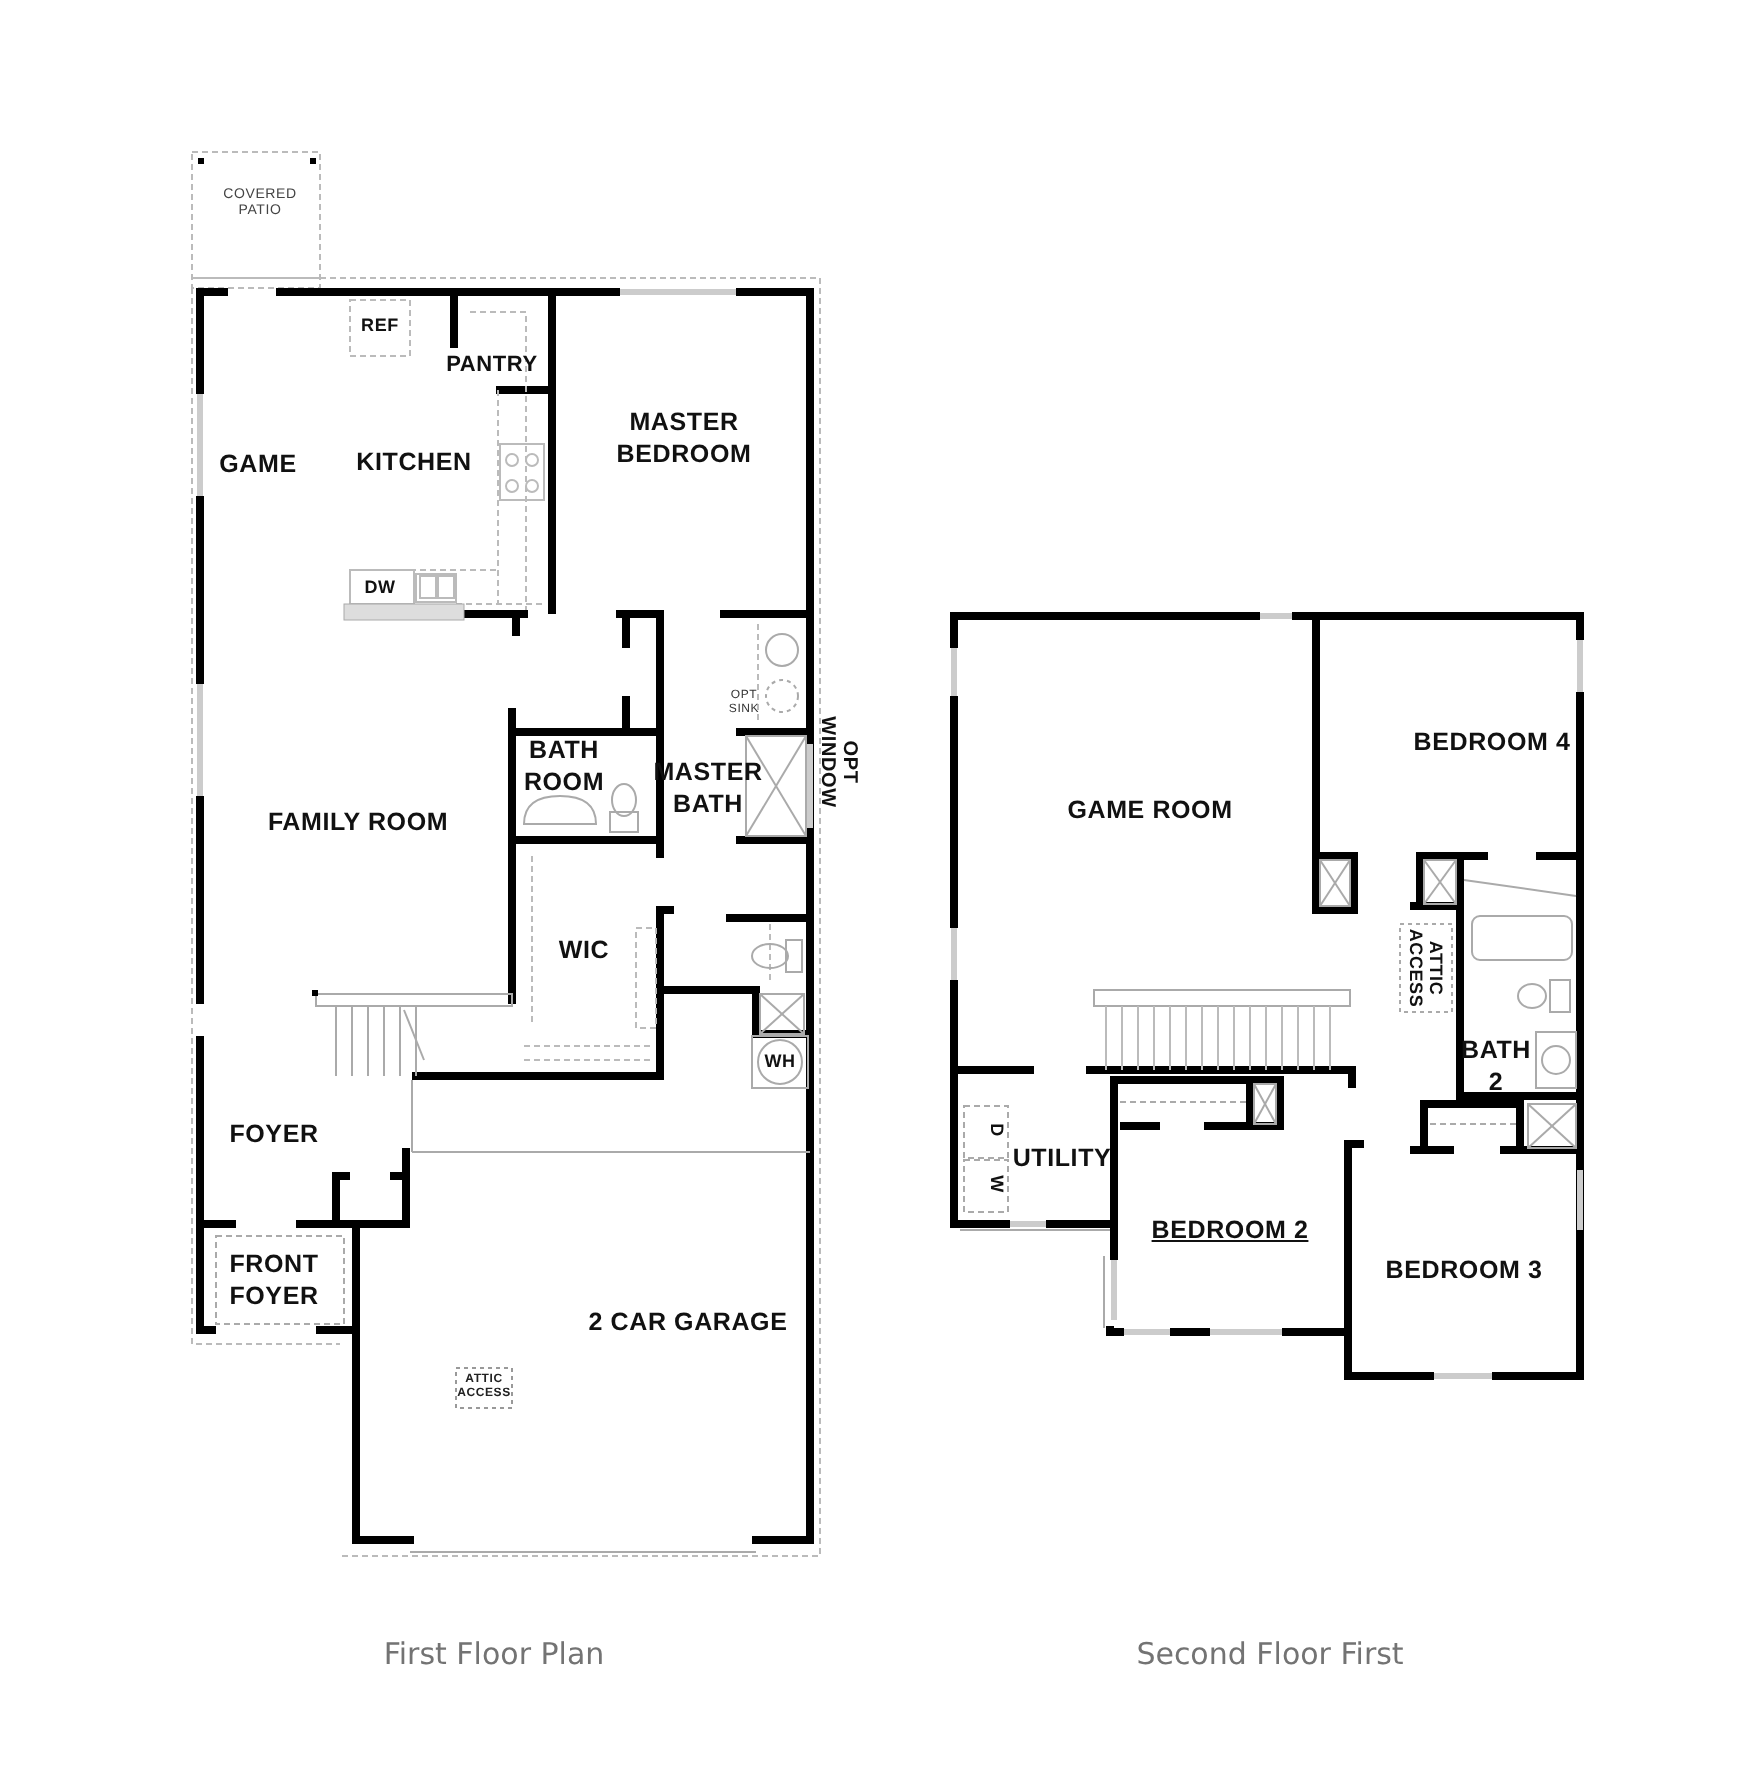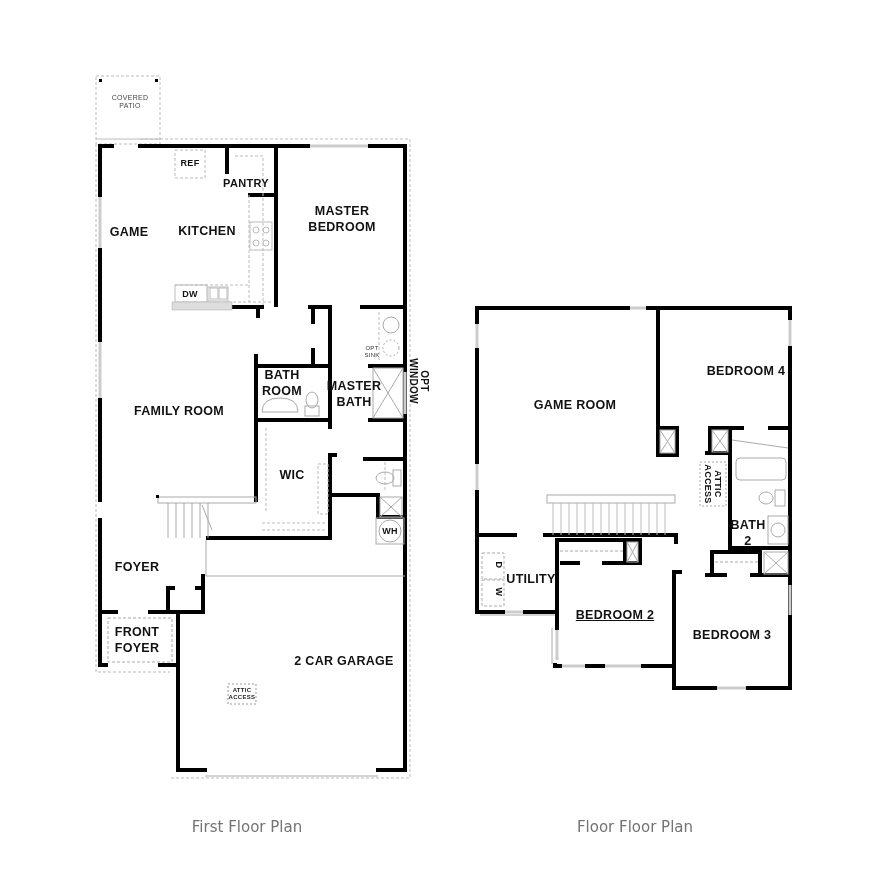--- a/index.html
+++ b/index.html
@@ -356,13 +356,13 @@
   <div>BATH</div>
   <div>2</div>
 </div>
 <div class="room-label" style="left:531px;top:579px;">UTILITY</div>
 <div class="room-label small-label vertical" style="left:498px;top:565px;">D</div>
 <div class="room-label small-label vertical" style="left:498px;top:592px;">W</div>
 <div class="room-label" style="left:615px;top:615px;text-decoration:underline;">BEDROOM 2</div>
 <div class="room-label" style="left:732px;top:635px;">BEDROOM 3</div>
 
 <div class="caption" style="left:247px;">First Floor Plan</div>
-<div class="caption" style="left:635px;">Floor Floor Plan</div>
+<div class="caption" style="left:635px;">Second Floor First</div>
 
 </body></html>

